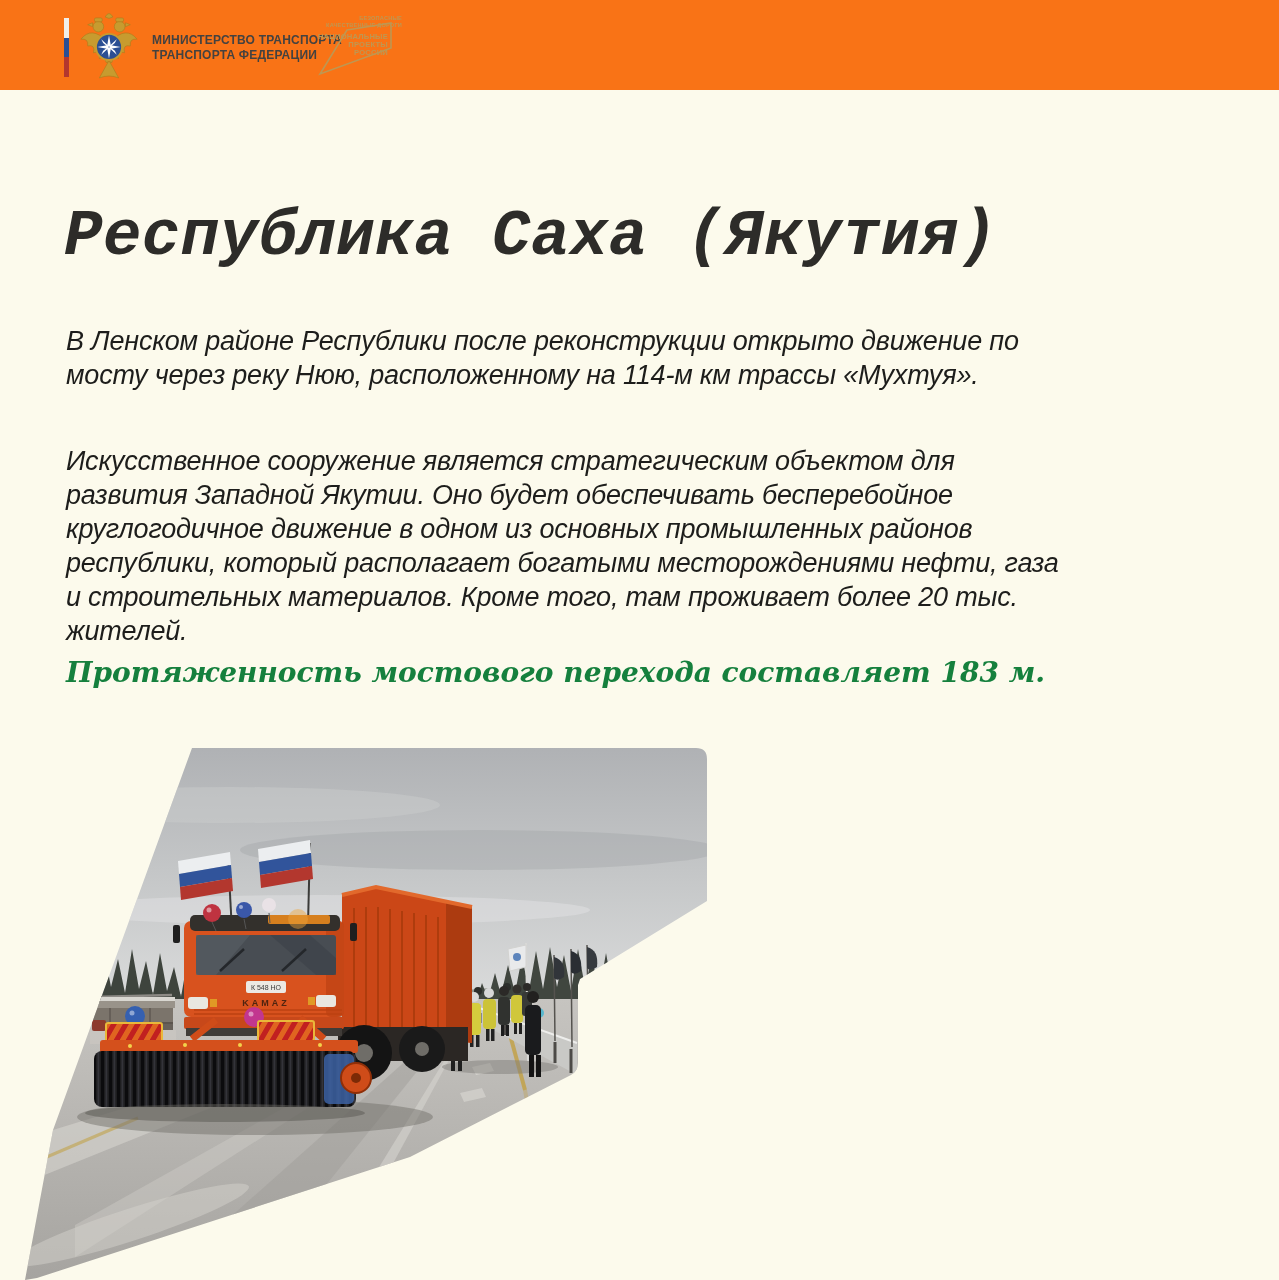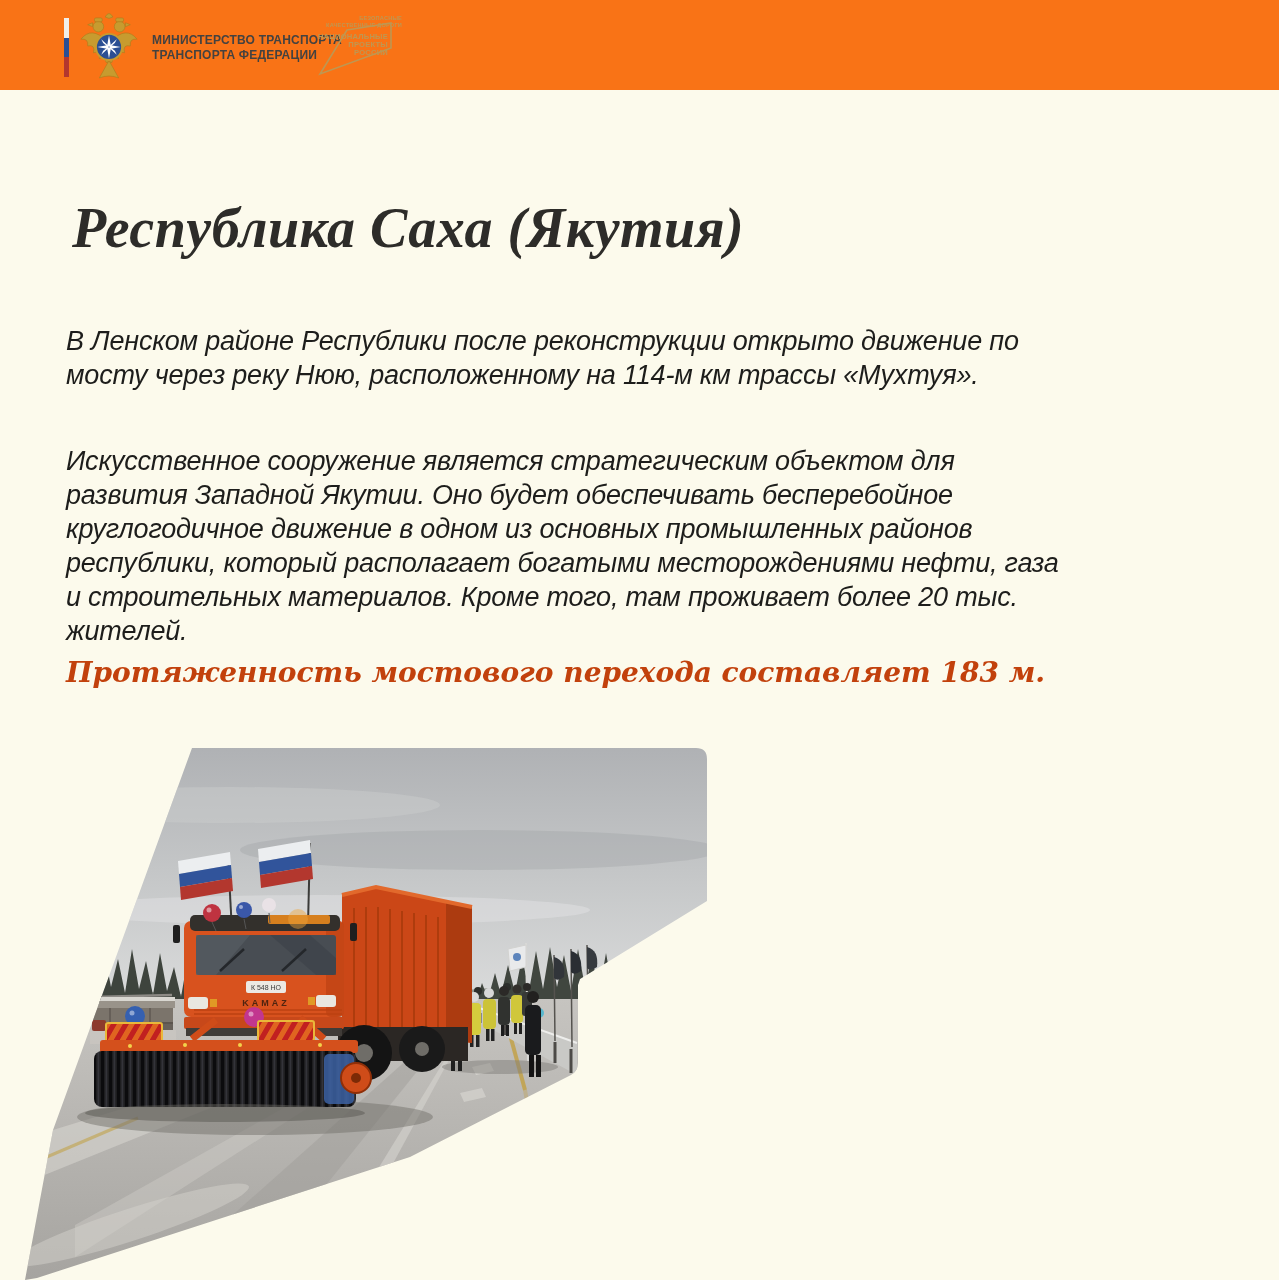--- a/index.html
+++ b/index.html
@@ -10,33 +10,33 @@
   .header{position:absolute;left:0;top:0;width:1279px;height:90px;background:#f97316;}
   .flagbar{position:absolute;left:64px;top:18px;width:5px;height:59px;display:flex;flex-direction:column;}
   .flagbar .w{flex:1;background:#F1EFEA;}
   .flagbar .b{flex:1;background:#2B4F93;}
   .flagbar .r{flex:1;background:#B3372E;}
   .emblem{position:absolute;left:78px;top:10px;}
   .ministry{position:absolute;left:152px;top:33px;color:#444240;font-size:12px;line-height:15px;font-weight:600;letter-spacing:.2px;}
   .natproj{position:absolute;left:316px;top:12px;}
   .title{
     position:absolute;left:64px;top:158px;width:1100px;
-    font-family:Liberation Serif, serif;font-style:italic;font-size:56px;
-    color:#2D2C29;letter-spacing:.5px;margin-left:8px;
+    font-family:Liberation Mono, monospace;font-style:italic;font-size:64px;
+    color:#2D2C29;letter-spacing:.5px;
   }
   .para{
     position:absolute;left:66px;width:1080px;
     font-size:27px;line-height:34px;color:#1D1D1B;white-space:pre-line;letter-spacing:-0.2px;font-style:italic;
   }
   .p1{top:324px;}
   .p2{top:424px;margin-top:20px;}
   .caption{
     position:absolute;left:66px;top:656px;width:1000px;
     font-family:"DejaVu Serif",serif;font-style:italic;font-weight:600;
-    font-size:28px;color:#c2410c;white-space:pre-line;
+    font-size:28px;color:#15803d;white-space:pre-line;
   }
   .photo{position:absolute;left:20px;top:745px;width:690px;height:535px;}
   svg text{font-family:"Liberation Sans",sans-serif;}
   .gold-small{font-size:5.6px;font-weight:700;letter-spacing:.2px;}
   .gold-big{font-size:7.6px;font-weight:700;letter-spacing:.2px;}
 </style>
 </head>
 <body>
 
 <div class="header">

